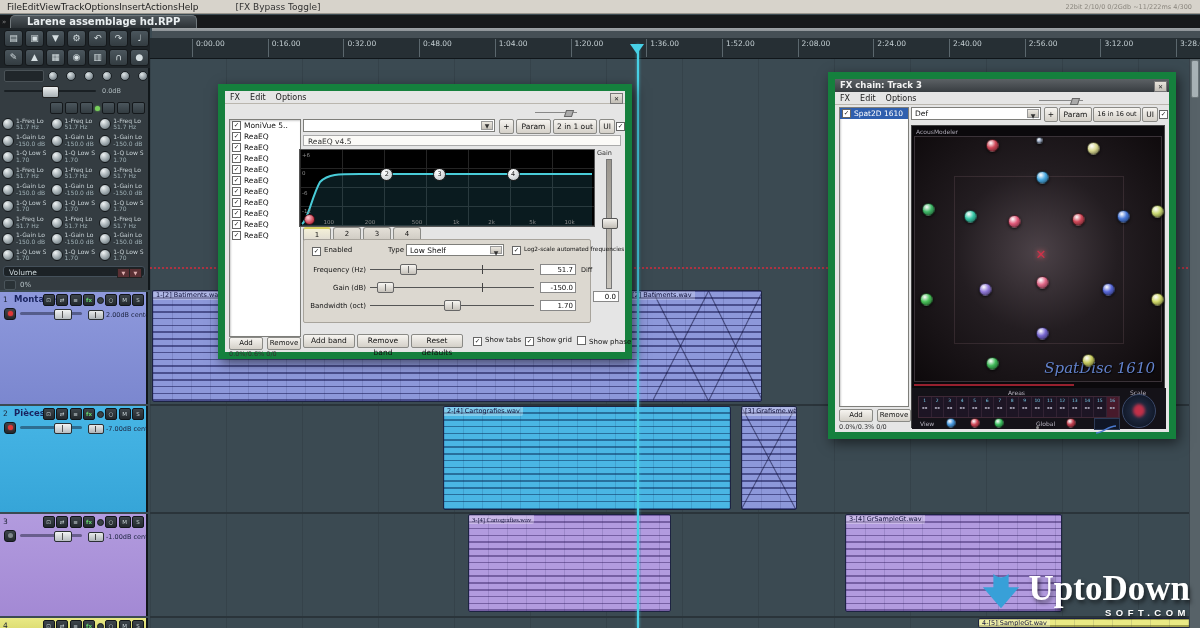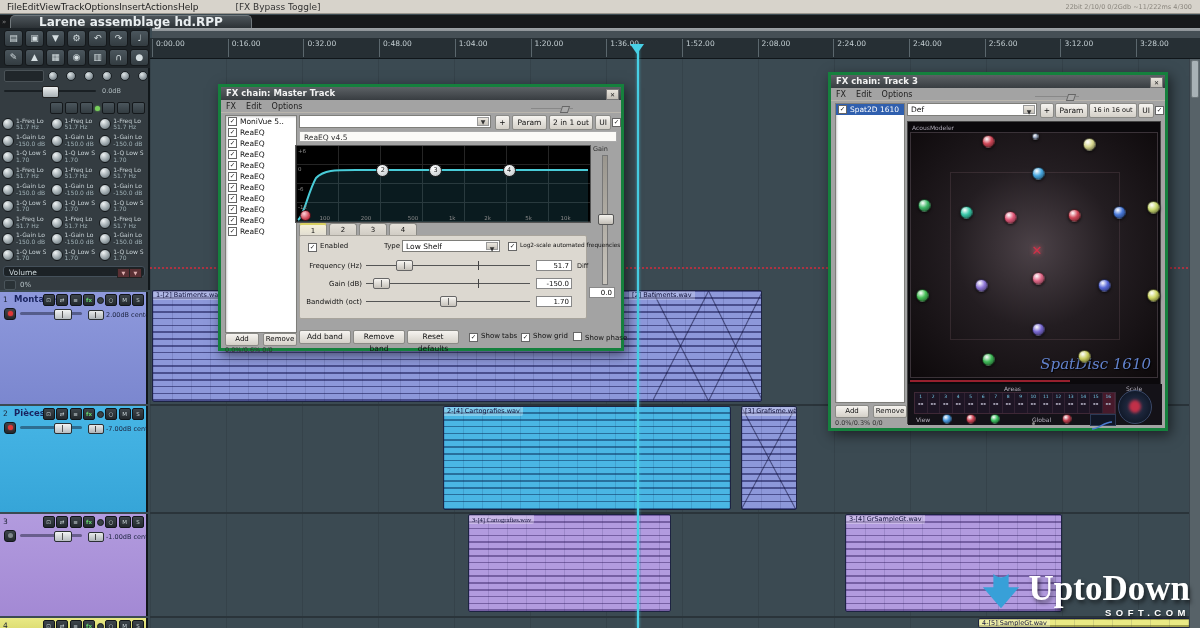--- a/index.html
+++ b/index.html
@@ -5,33 +5,33 @@
   html,body{margin:0;padding:0;}
   body{width:1200px;height:628px;overflow:hidden;background:#3b4a52;font-family:"DejaVu Sans",sans-serif;position:relative;}
   #root{position:absolute;inset:0;width:1200px;height:628px;}
 
   
   .menubar{position:absolute;left:0;top:0;width:1200px;height:14px;background:#d7d3cb;border-bottom:1px solid #9a968e;display:flex;align-items:center;gap:11px;padding-left:7px;box-sizing:border-box;font-size:9px;color:#222;z-index:30;}
   .menubar .mitem{cursor:default;}
   .fxtoggle{margin-left:26px;color:#333;}
   .statusright{position:absolute;right:8px;top:3px;font-size:6.5px;color:#8a867e;}
   .titlerow{position:absolute;left:0;top:15px;width:1200px;height:13px;background:#17191b;z-index:29;}
-  .projtab{position:absolute;left:10px;top:0;height:12px;padding:0 28px;background:linear-gradient(#4d555a,#2c3236);border:1px solid #70787c;border-bottom:none;border-radius:5px 5px 0 0;color:#e9eef0;font-size:12px;font-weight:bold;line-height:12px;}
+  .projtab{position:absolute;left:10px;top:0;height:12px;padding:0 16px;background:linear-gradient(#4d555a,#2c3236);border:1px solid #70787c;border-bottom:none;border-radius:5px 5px 0 0;color:#e9eef0;font-size:10px;font-weight:bold;line-height:12px;}
   .tabarrow{position:absolute;left:2px;top:3px;color:#888;font-size:7px;}
   .graybar1{position:absolute;left:152px;top:23px;width:1048px;height:8px;background:linear-gradient(#b8bcbe,#8e9498);z-index:28;}
   .graybar2{position:absolute;left:152px;top:31px;width:1048px;height:7px;background:#454f55;z-index:28;}
 
   
   .toolbar{position:absolute;left:0;top:28px;width:150px;height:40px;background:#1e2428;z-index:28;}
   .tbrow{display:flex;gap:2px;padding:2px 0 0 4px;}
   .tbtn{width:17px;height:15px;background:linear-gradient(#4b565d,#333c41);border:1px solid #15191c;border-radius:3px;color:#d6dfe2;font-size:9px;line-height:15px;text-align:center;}
 
   
   .ruler{position:absolute;left:150px;top:38px;width:1050px;height:20px;background:#262f34;border-bottom:1px solid #10161a;z-index:10;}
-  .tick{position:absolute;top:1px;height:18px;border-left:1px solid #5b676d;color:#c3ced2;font-size:7.5px;padding-left:3px;white-space:nowrap;}
+  .tick{position:absolute;top:1px;height:18px;border-left:1px solid #5b676d;color:#c3ced2;font-size:7.5px;padding-left:3px;white-space:nowrap;margin-left:40px;}
 
   
   .parampanel{position:absolute;left:0;top:68px;width:148px;height:222px;background:#343c41;border-right:2px solid #11171a;z-index:12;}
   .pp-tab{position:absolute;left:4px;top:2px;width:38px;height:10px;background:#20262a;border:1px solid #4a5257;border-radius:2px;}
   .pp-knobrow{position:absolute;left:48px;top:3px;display:flex;gap:8px;}
   .mini-knob{width:8px;height:8px;border-radius:50%;background:radial-gradient(circle at 35% 30%,#dfe6e8,#8d989e 60%,#4c565c);border:1px solid #1a2024;}
   .pp-slider{position:absolute;left:4px;top:18px;width:92px;height:10px;}
   .pp-slider .groove{position:absolute;left:0;right:0;top:4px;height:2px;background:#1a2024;border-radius:1px;}
   .pp-slider .thumb{position:absolute;left:38px;top:0;width:15px;height:10px;background:linear-gradient(#eef0f0,#a8b0b4);border:1px solid #222;border-radius:2px;}
   .pp-sliderval{position:absolute;left:102px;top:19px;font-size:6.5px;color:#aeb9bd;}
@@ -80,21 +80,21 @@
   .ilabel2{position:absolute;top:0;height:9px;line-height:9px;font-size:6.5px;color:#101038;background:rgba(255,255,255,0.25);padding:0 3px;white-space:nowrap;z-index:2;}
   .xfade{position:absolute;top:0;bottom:0;background:
     linear-gradient(to bottom right,transparent 48.5%,rgba(10,10,50,0.55) 49.6%,transparent 50.7%),
     linear-gradient(to top right,transparent 48.5%,rgba(10,10,50,0.55) 49.6%,transparent 50.7%);}
   .playhead{position:absolute;left:637px;top:44px;width:2px;height:584px;background:#48d0e6;box-shadow:0 0 3px rgba(72,208,230,0.8);z-index:15;}
   .phmarker{position:absolute;left:630px;top:44px;width:0;height:0;border-left:7px solid transparent;border-right:7px solid transparent;border-top:10px solid #48d0e6;z-index:16;}
   .vscroll{position:absolute;right:0;top:58px;width:10px;height:570px;background:#576268;border-left:1px solid #38424a;z-index:9;}
   .vthumb{position:absolute;left:1px;right:1px;top:2px;height:36px;background:#a8b2b6;border:1px solid #6a7478;border-radius:2px;}
 
   
-  .win{position:absolute;background:#a3a3a3;border:3px solid #15803d;box-shadow:3px 4px 12px rgba(0,0,0,0.55);z-index:20;}
+  .win{position:absolute;background:#e5e5e5;border:7px solid #15803d;box-shadow:3px 4px 12px rgba(0,0,0,0.55);z-index:20;}
   .wtitle{height:13px;background:linear-gradient(#5c6165,#383d41);color:#f2f2f2;font-size:8.5px;font-weight:bold;line-height:13px;padding-left:5px;position:relative;}
   .wclose{position:absolute;right:2px;top:2px;width:11px;height:9px;background:linear-gradient(#e8e4dc,#c2beb6);border:1px solid #777;font-size:6px;line-height:9px;text-align:center;color:#222;}
   .wmenu{height:12px;display:flex;gap:10px;padding-left:5px;font-size:8px;color:#222;border-bottom:1px solid #bab6ae;align-items:center;}
   .fxlist{position:absolute;background:#fff;border:1px solid #7e7e7a;box-shadow:inset 1px 1px 2px rgba(0,0,0,0.2);overflow:hidden;}
   .fxrow{height:11px;display:flex;align-items:center;gap:3px;padding-left:2px;font-size:7.5px;color:#111;white-space:nowrap;}
   .fxrow.sel{background:#2f5fae;color:#fff;}
   .cb{width:7px;height:7px;border:1px solid #666;background:#fff;font-size:6.5px;line-height:7px;text-align:center;color:#111;flex:none;}
   .btn{background:linear-gradient(#f6f4f0,#d4d0c8);border:1px solid #8a8a86;border-radius:2px;font-size:7.5px;color:#111;text-align:center;position:absolute;}
   .dd{position:absolute;background:#fff;border:1px solid #7e7e7a;font-size:7.5px;color:#111;padding-left:3px;box-sizing:border-box;}
   .dd .arr{position:absolute;right:1px;top:1px;bottom:1px;width:10px;background:linear-gradient(#ece8e0,#c6c2ba);border:1px solid #999;font-size:6px;text-align:center;color:#333;}
@@ -582,21 +582,20 @@
           <div class="tb green">fx</div>
           <div class="tdot"></div>
           <div class="tb">○</div>
           <div class="tb">M</div>
           <div class="tb">S</div>
         </div>
       </div>
     </div>
 
   <div class="win" id="eqwin">
-    <div class="wtitle">FX chain: Master Track</div>
     <div class="wclose">✕</div>
     <div class="wmenu" id="eqmenu">
         <div style="display: inline-block;">FX</div>
         <div style="display: inline-block;">Edit</div>
         <div style="display: inline-block;">Options</div>
       </div>
 
     <div class="fxlist" id="eqfxlist" style="left:4px;top:28px;width:70px;height:216px;">
         <div class="fxrow">
           <div class="cb">✓</div>

